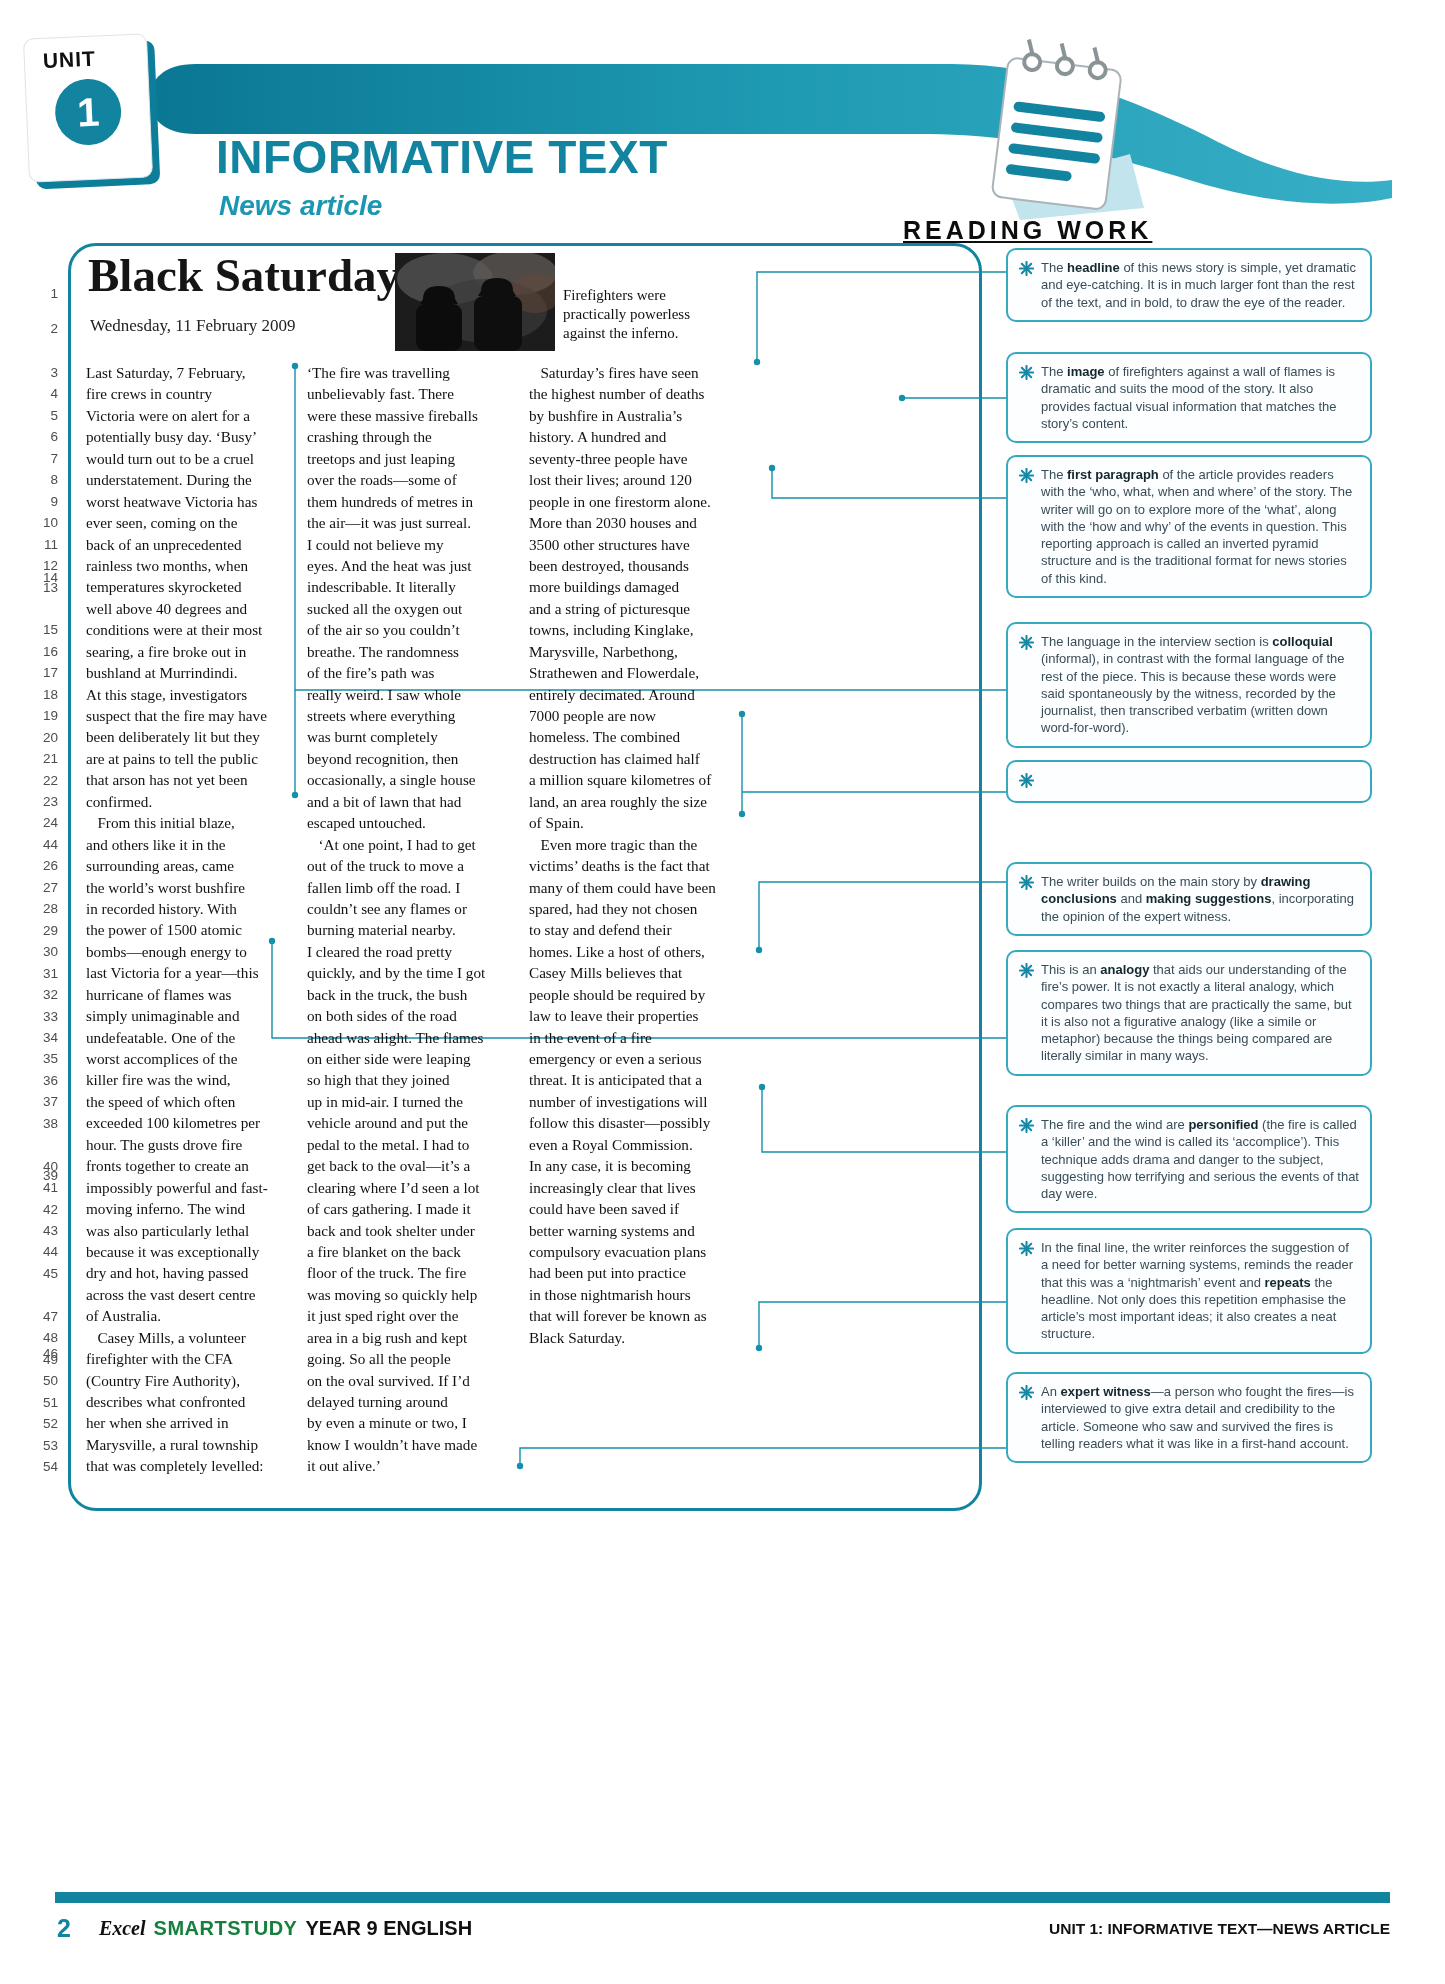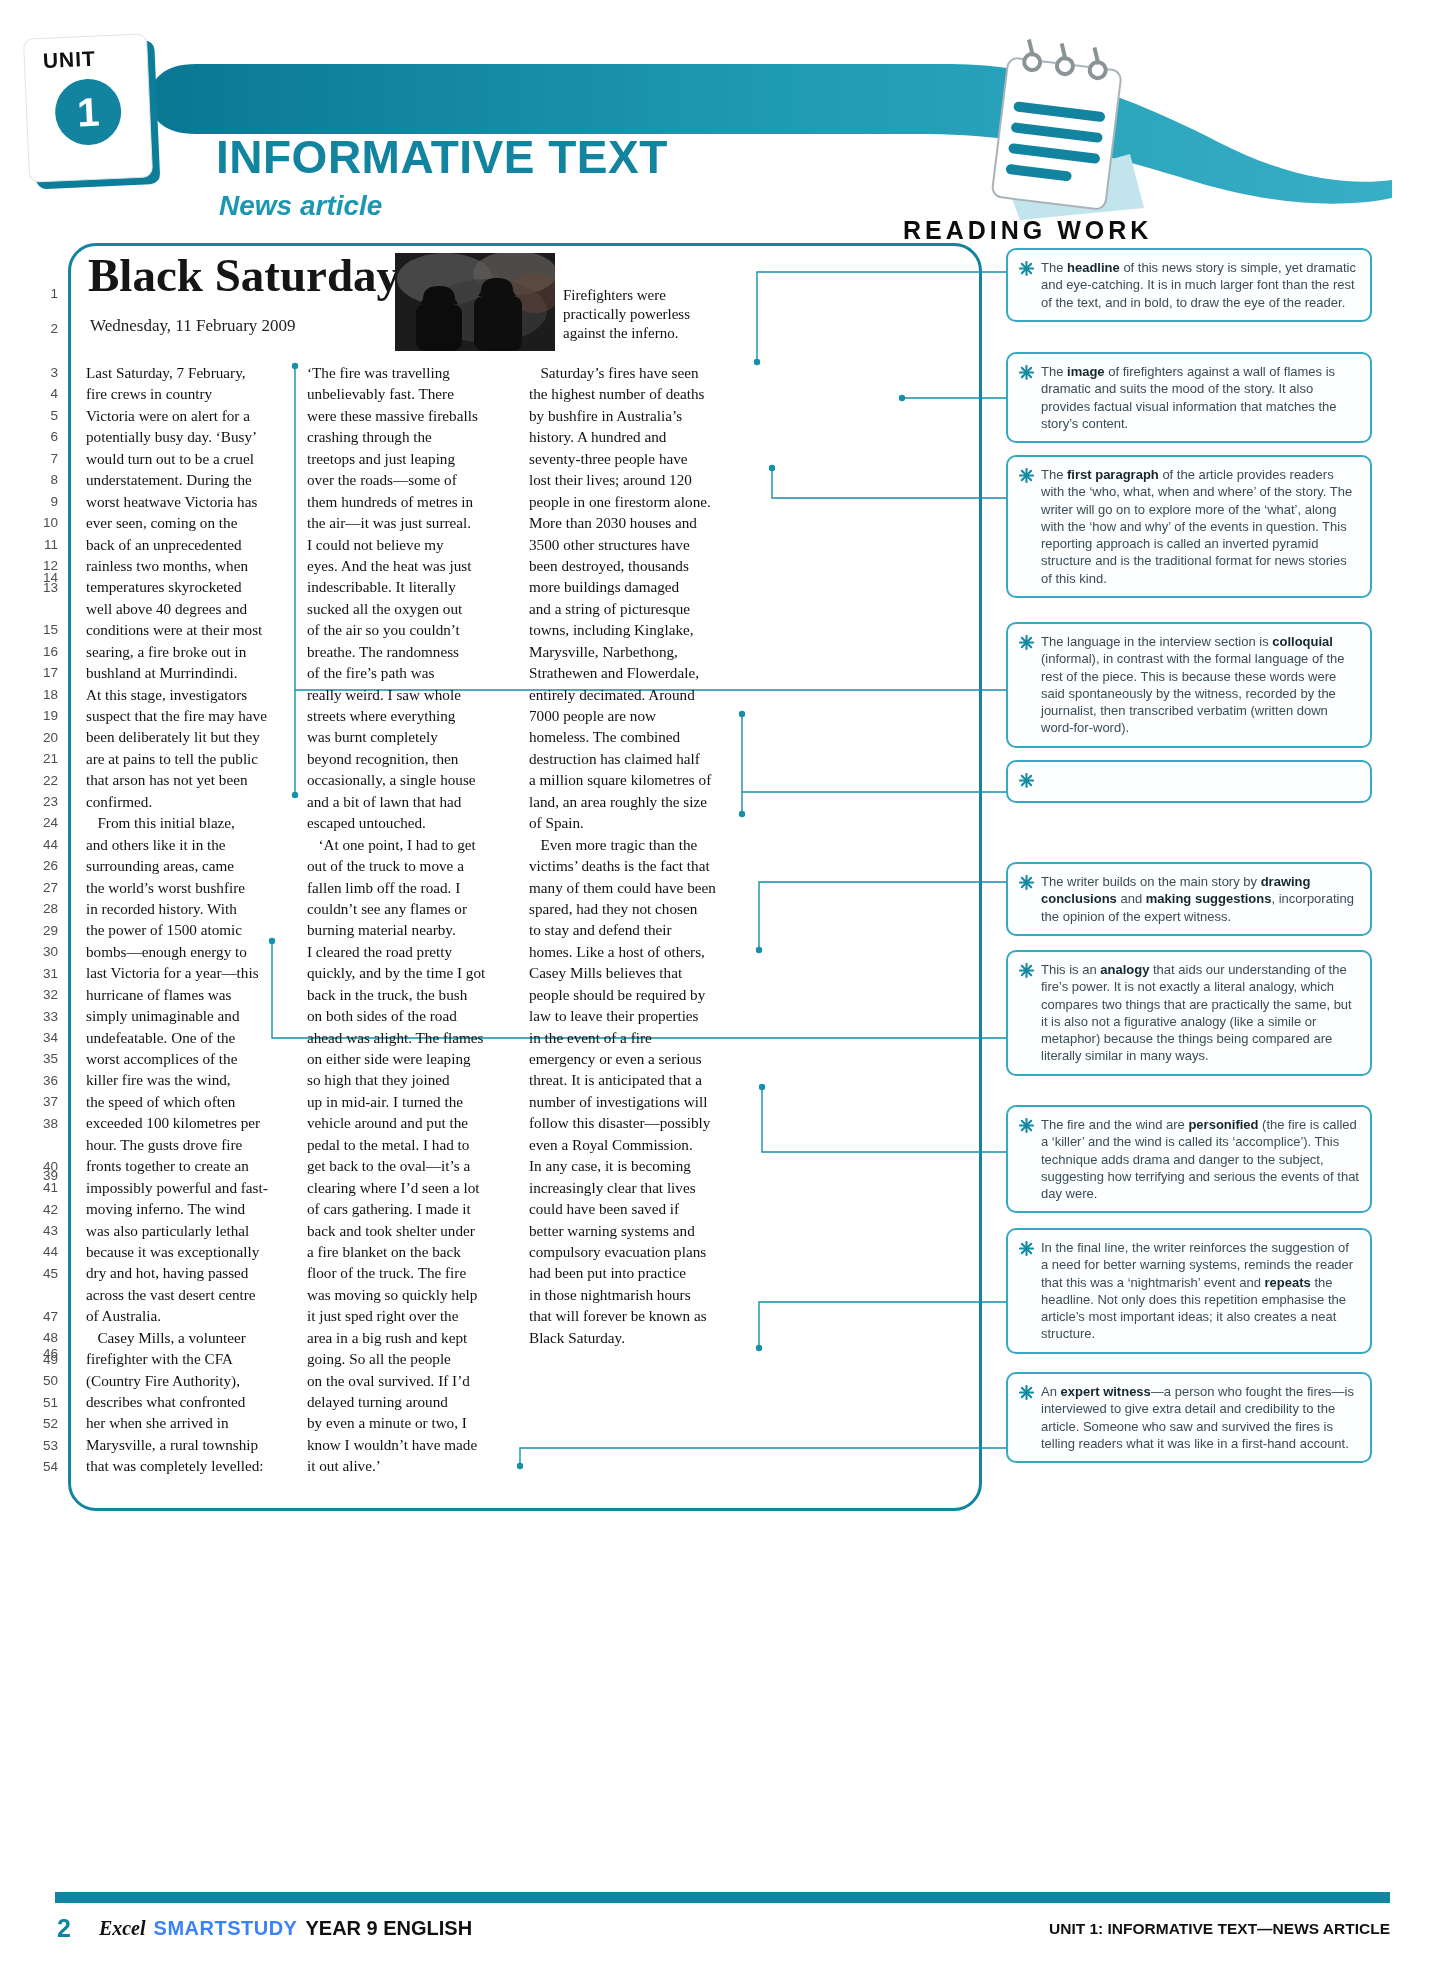--- a/index.html
+++ b/index.html
@@ -8,21 +8,21 @@
 
   
   svg.swoosh{left:0;top:0;}
   .unit-badge{left:26px;top:36px;width:122px;height:132px;background:#fff;border:1px solid #dde4e7;border-radius:10px;
     box-shadow:7px 7px 0 #0d7e99;transform:rotate(-2.5deg);z-index:5;padding-top:10px;}
   .unit-word{font-size:21px;font-weight:800;color:#101010;letter-spacing:1px;padding-left:18px;}
   .unit-circle{width:66px;height:66px;border-radius:50%;background:#12849f;color:#fff;font-size:40px;font-weight:800;
     line-height:66px;text-align:center;margin:8px auto 0;}
   .main-title{left:216px;top:130px;font-size:46px;font-weight:800;color:#12849f;letter-spacing:.5px;z-index:3;}
   .subtitle{left:219px;top:190px;font-size:28px;font-weight:700;font-style:italic;color:#1c97b1;z-index:3;}
-  .reading-work{left:903px;top:216px;font-size:25px;font-weight:800;color:#0d0d0d;letter-spacing:4px;z-index:4;}
+  .reading-work{left:903px;top:216px;font-size:25px;font-weight:800;color:#0d0d0d;letter-spacing:4px;z-index:4;text-decoration:underline;}
   svg.notepad{left:968px;top:36px;z-index:4;}
 
   
   .article-box{left:68px;top:243px;width:908px;height:1262px;border:3px solid #12849f;border-radius:28px;background:#fff;z-index:1;}
   .headline{left:88px;top:248px;font-family:"Liberation Serif",serif;font-size:47px;font-weight:700;color:#151515;z-index:3;}
   .date{left:90px;top:316px;font-family:"Liberation Serif",serif;font-size:17px;color:#222;z-index:3;}
   svg.photo{left:395px;top:253px;z-index:3;}
   .caption{left:563px;top:286px;width:145px;font-family:"Liberation Serif",serif;font-size:15px;line-height:1.28;color:#111;z-index:3;}
   .col{font-family:"Liberation Serif",serif;font-size:15.2px;color:#111;z-index:3;}
   .col1{left:86px;top:362px;width:214px;}
@@ -40,21 +40,21 @@
     display:flex;gap:7px;font-size:13px;line-height:1.33;color:#3a4d57;z-index:3;}
   .ann b{color:#14272f;}
   .ann .star-wrap{flex:0 0 15px;padding-top:2px;}
   .ann-text{display:block;}
 
   
   .footer-bar{left:55px;top:1892px;width:1335px;height:11px;background:#12849f;}
   .footer-left{left:57px;top:1914px;font-size:20px;font-weight:700;color:#101010;}
   .pg{color:#12849f;font-size:25px;font-weight:800;margin-right:28px;vertical-align:-2px;}
   .excel{font-family:"Liberation Serif",serif;font-style:italic;font-weight:700;margin-right:8px;}
-  .smart{color:#3b82f6;margin-right:8px;letter-spacing:.5px;margin-top:40px;}
+  .smart{color:#15803d;margin-right:8px;letter-spacing:.5px;margin-top:40px;}
   .footer-right{right:55px;top:1920px;font-size:15.5px;font-weight:700;color:#101010;text-align:right;}
 </style>
 </head>
 <body>
 
 <div class="page">
 
   <svg class="swoosh" width="1445" height="250">
     <defs>
       <linearGradient id="tg" x1="0" y1="0" x2="1" y2="0">

